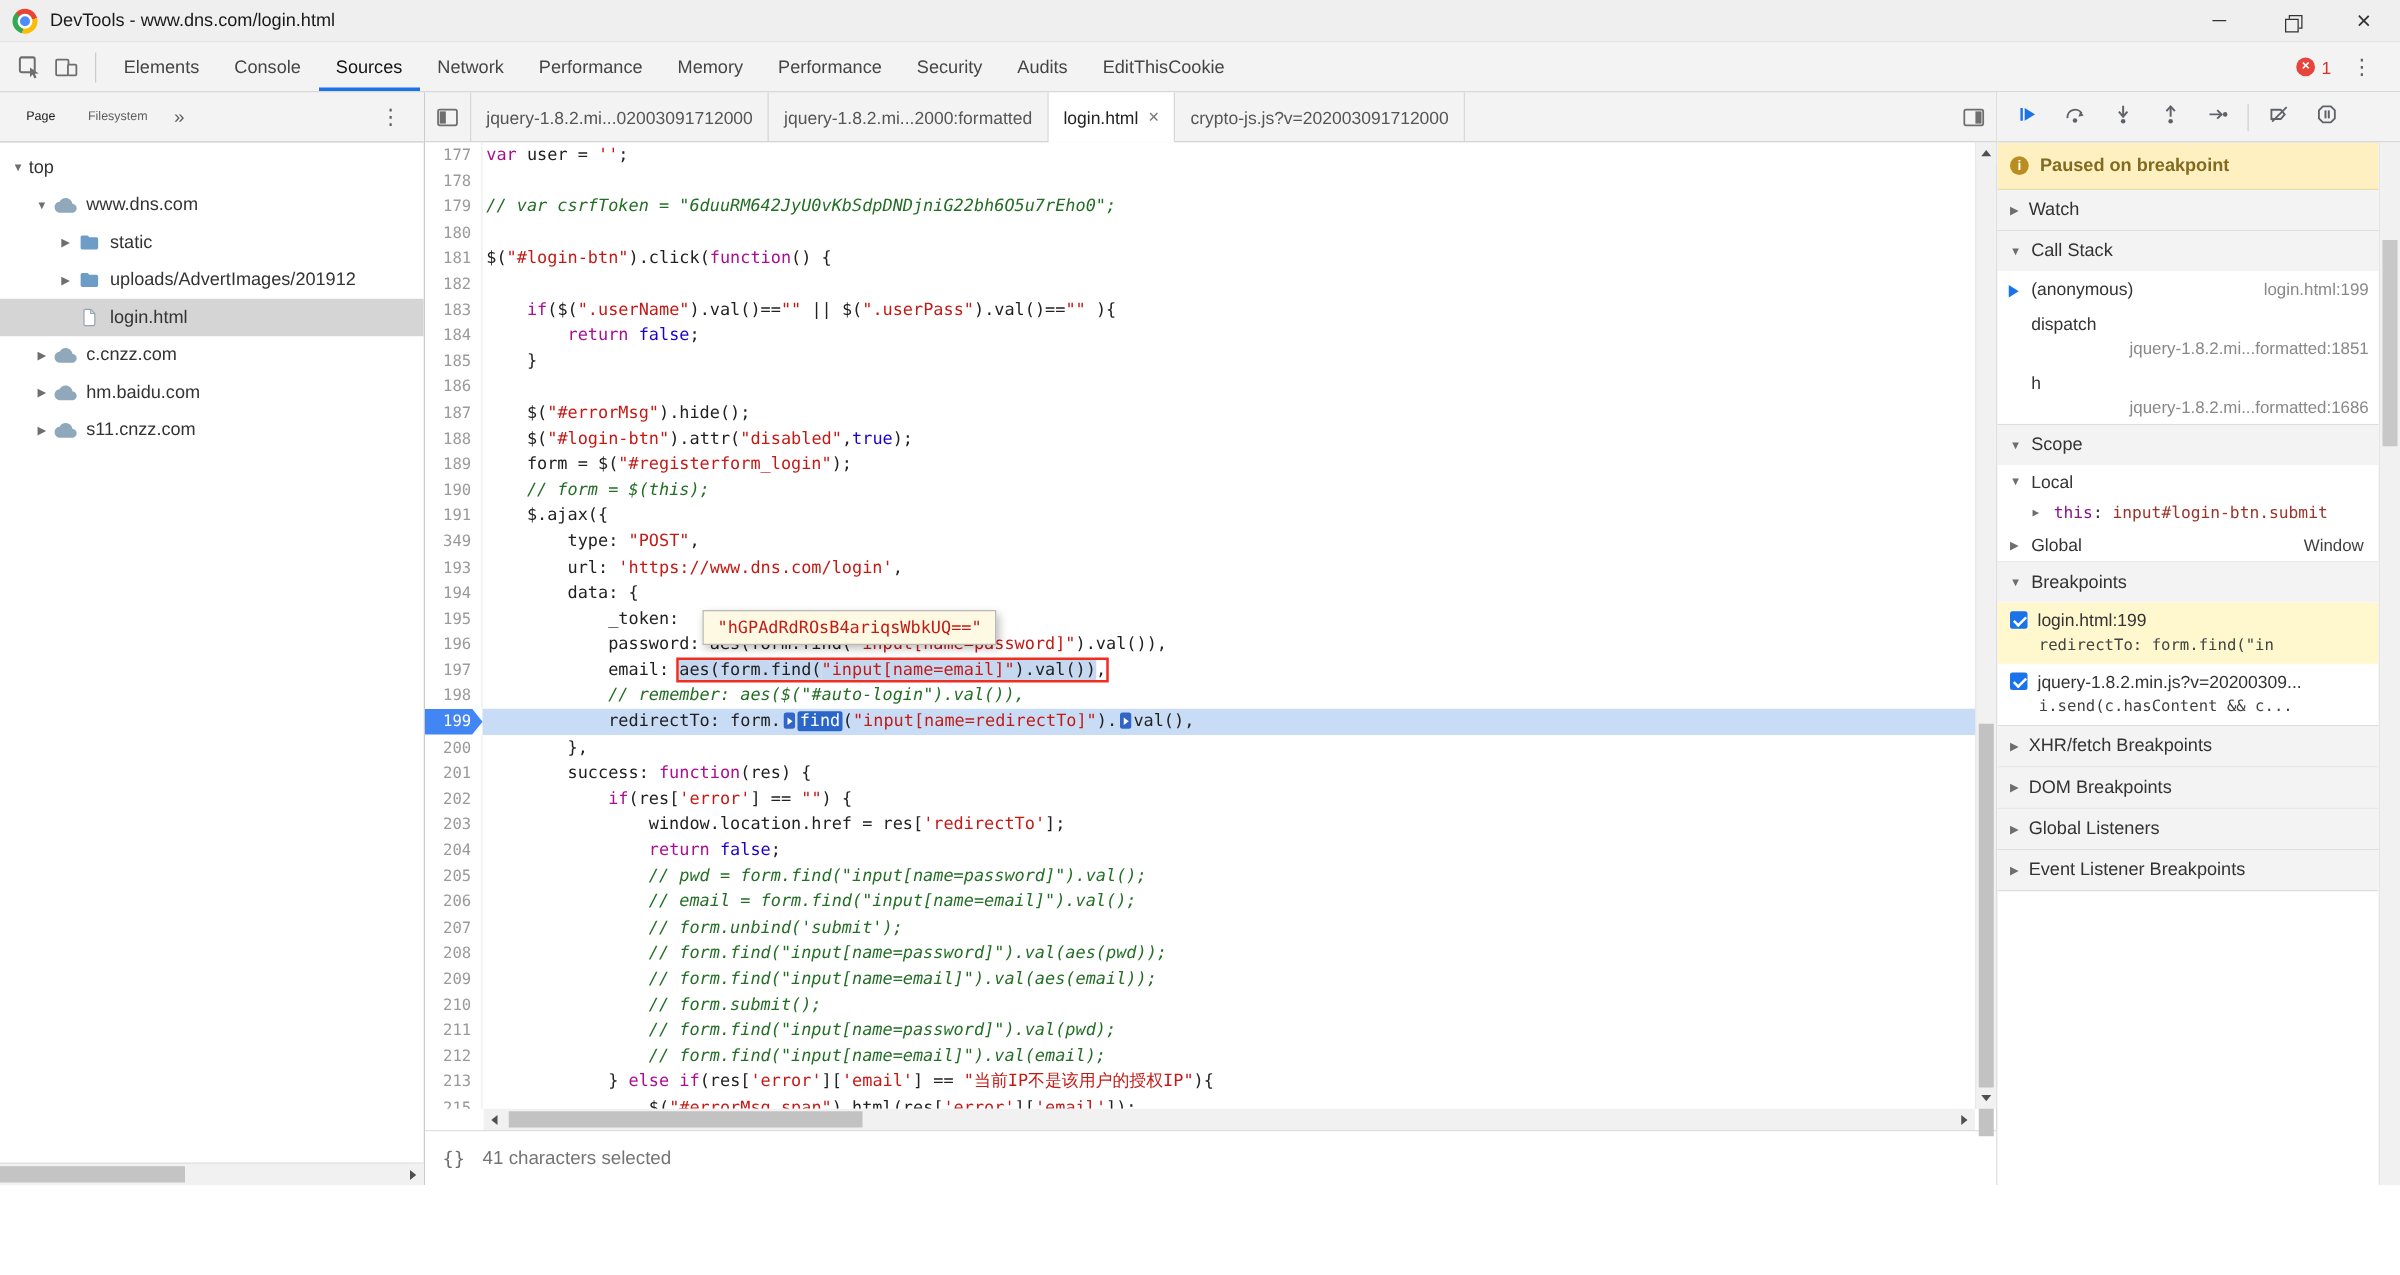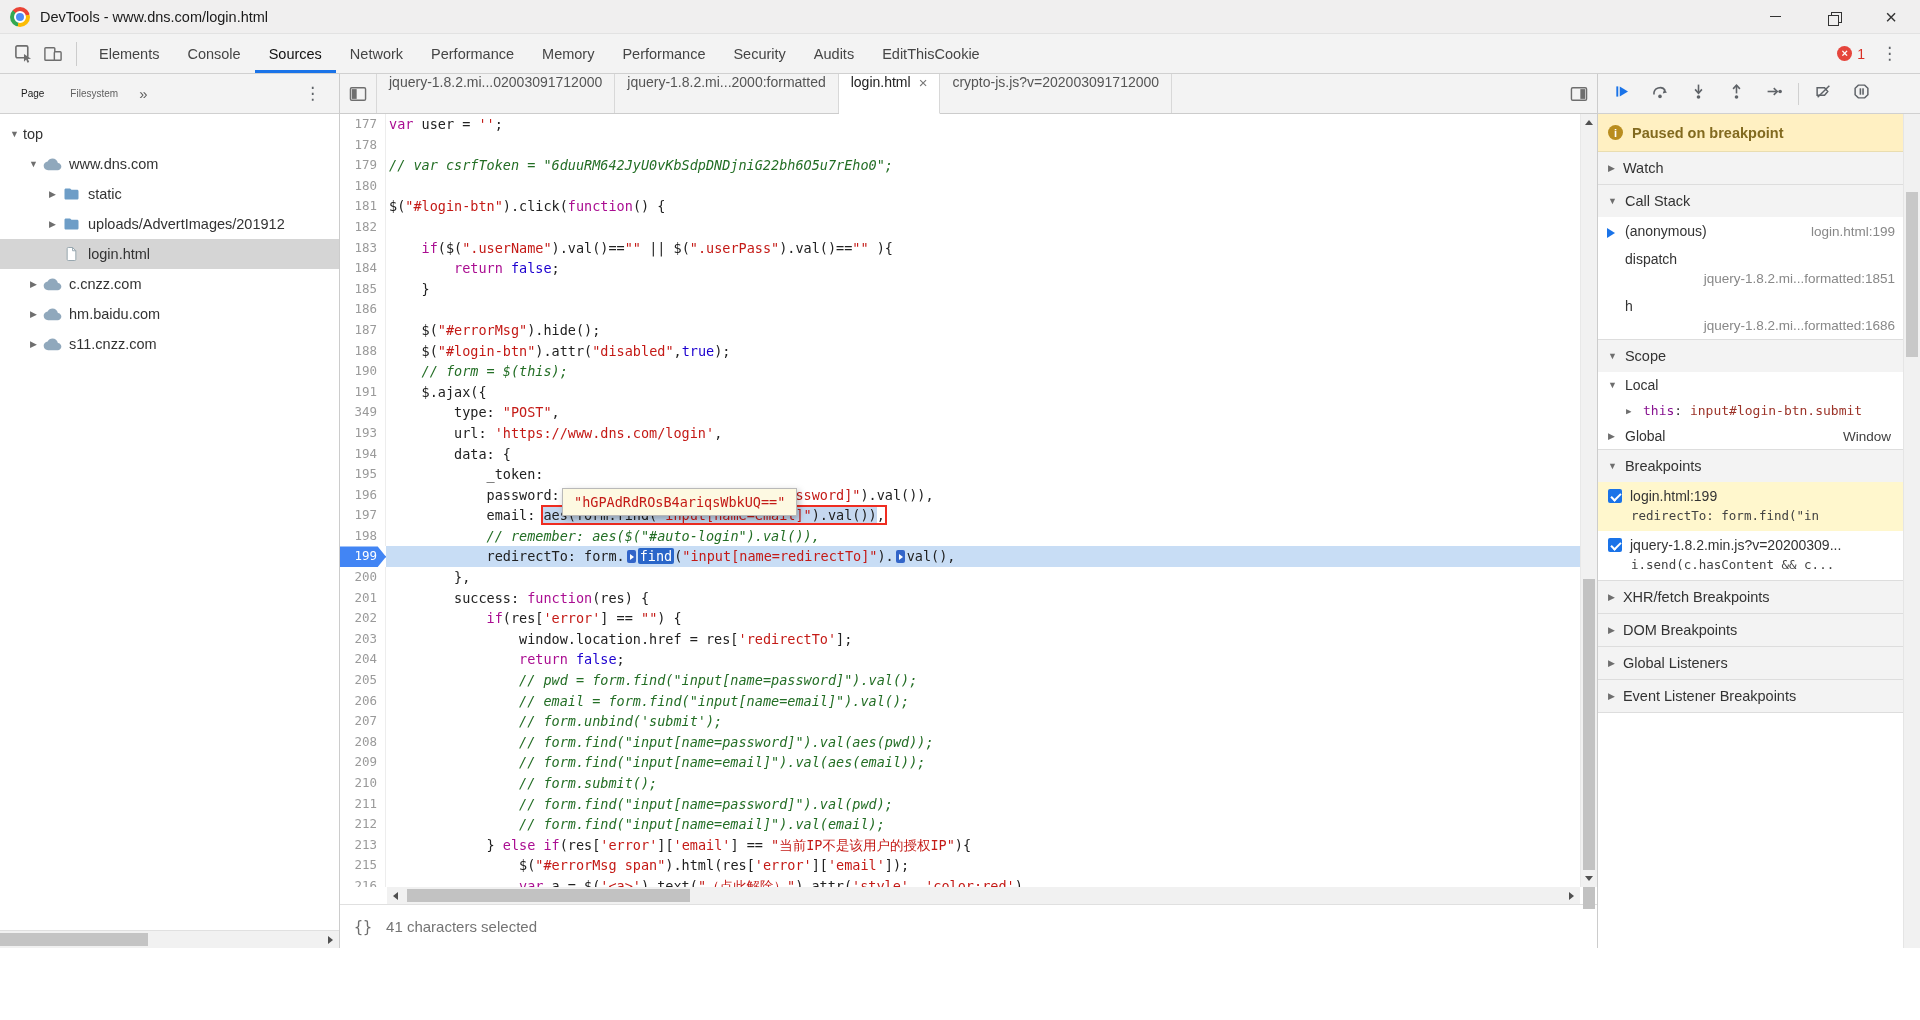--- a/index.html
+++ b/index.html
@@ -54,21 +54,21 @@
   .sb-btn{position:absolute;display:flex;align-items:center;justify-content:center;background:#f1f1f1}
   .tri-up{width:0;height:0;border-left:4px solid transparent;border-right:4px solid transparent;border-bottom:5px solid #505050}
   .tri-down{width:0;height:0;border-left:4px solid transparent;border-right:4px solid transparent;border-top:5px solid #505050}
   .tri-left{width:0;height:0;border-top:4px solid transparent;border-bottom:4px solid transparent;border-right:5px solid #505050}
   .tri-right{width:0;height:0;border-top:4px solid transparent;border-bottom:4px solid transparent;border-left:5px solid #505050}
 
   
   .editor-col{flex:1;display:flex;flex-direction:column;min-width:0;min-height:0;border-right:1px solid #ccc}
   .editor-tabs{height:40px;background:#f3f3f3;border-bottom:1px solid #ccc;display:flex;align-items:stretch;flex:none}
   .pane-toggle{width:36px;display:flex;align-items:center;justify-content:center;flex:none}
-  .etab{display:flex;padding:0 12px;border-right:1px solid #d8d8d8;font-size:14px;color:#555;white-space:nowrap}
+  .etab{display:flex;align-items:center;padding:0 12px;border-right:1px solid #d8d8d8;font-size:14px;color:#555;white-space:nowrap}
   .etab:first-of-type{border-left:1px solid #d8d8d8}
   .etab.active{background:#fff;color:#222;margin-bottom:-1px;border-bottom:1px solid #fff}
   .etab-close{margin-left:8px;color:#777;font-size:15px}
   .etab-spacer{flex:1}
 
   .editor-body{flex:1;display:flex;min-height:0;position:relative}
   .code-area{flex:1;overflow:hidden;position:relative;background:#fff}
   .line{display:flex;height:20.6px;line-height:20.6px;font-family:"DejaVu Sans Mono","Liberation Mono",monospace;font-size:13.5px;white-space:pre}
   .gutter{width:46px;flex:none;text-align:right;padding-right:8px;color:#9a9a9a;font-size:12.5px;border-right:1px solid #ededed;background:#fff}
   .gutter.bp{background:#4285f4;color:#fff;border-right-color:#4285f4;clip-path:polygon(0 0,82% 0,100% 50%,82% 100%,0 100%)}
@@ -306,20 +306,21 @@
               <div class="line"><div class="gutter">179</div><div class="code"><span class="tk-c">// var csrfToken = "6duuRM642JyU0vKbSdpDNDjniG22bh6O5u7rEho0";</span></div></div>
               <div class="line"><div class="gutter">180</div><div class="code"></div></div>
               <div class="line"><div class="gutter">181</div><div class="code"><span class="tk-p">$(</span><span class="tk-s">"#login-btn"</span><span class="tk-p">).click(</span><span class="tk-k">function</span><span class="tk-p">() {</span></div></div>
               <div class="line"><div class="gutter">182</div><div class="code"></div></div>
               <div class="line"><div class="gutter">183</div><div class="code"><span class="tk-p">    </span><span class="tk-k">if</span><span class="tk-p">($(</span><span class="tk-s">".userName"</span><span class="tk-p">).val()==</span><span class="tk-s">""</span><span class="tk-p"> || $(</span><span class="tk-s">".userPass"</span><span class="tk-p">).val()==</span><span class="tk-s">""</span><span class="tk-p"> ){</span></div></div>
               <div class="line"><div class="gutter">184</div><div class="code"><span class="tk-p">        </span><span class="tk-k">return</span><span class="tk-p"> </span><span class="tk-a">false</span><span class="tk-p">;</span></div></div>
               <div class="line"><div class="gutter">185</div><div class="code"><span class="tk-p">    }</span></div></div>
               <div class="line"><div class="gutter">186</div><div class="code"></div></div>
               <div class="line"><div class="gutter">187</div><div class="code"><span class="tk-p">    $(</span><span class="tk-s">"#errorMsg"</span><span class="tk-p">).hide();</span></div></div>
               <div class="line"><div class="gutter">188</div><div class="code"><span class="tk-p">    $(</span><span class="tk-s">"#login-btn"</span><span class="tk-p">).attr(</span><span class="tk-s">"disabled"</span><span class="tk-p">,</span><span class="tk-a">true</span><span class="tk-p">);</span></div></div>
+              <div class="line"><div class="gutter">189</div><div class="code"><span class="tk-p">    form = $(</span><span class="tk-s">"#registerform_login"</span><span class="tk-p">);</span></div></div>
               <div class="line"><div class="gutter">190</div><div class="code"><span class="tk-p">    </span><span class="tk-c">// form = $(this);</span></div></div>
               <div class="line"><div class="gutter">191</div><div class="code"><span class="tk-p">    $.ajax({</span></div></div>
               <div class="line"><div class="gutter">349</div><div class="code"><span class="tk-p">        type: </span><span class="tk-s">"POST"</span><span class="tk-p">,</span></div></div>
               <div class="line"><div class="gutter">193</div><div class="code"><span class="tk-p">        url: </span><span class="tk-s">'https://www.dns.com/login'</span><span class="tk-p">,</span></div></div>
               <div class="line"><div class="gutter">194</div><div class="code"><span class="tk-p">        data: {</span></div></div>
               <div class="line"><div class="gutter">195</div><div class="code"><span class="tk-p">            _token: </span></div></div>
               <div class="line"><div class="gutter">196</div><div class="code"><span class="tk-p">            password: aes(form.find(</span><span class="tk-s">"input[name=password]"</span><span class="tk-p">).val()),</span></div></div>
               <div class="line"><div class="gutter">197</div><div class="code"><span class="tk-p">            email: </span><span class="red-box"><span class="tk-p sel">aes(form.find(</span><span class="tk-s sel">"input[name=email]"</span><span class="tk-p sel">).val())</span><span class="tk-p">,</span></span></div></div>
               <div class="line"><div class="gutter">198</div><div class="code"><span class="tk-p">            </span><span class="tk-c">// remember: aes($("#auto-login").val()),</span></div></div>
               <div class="line exec"><div class="gutter bp">199</div><div class="code"><span class="tk-p">            redirectTo: form.</span><span class="step-marker"></span><span class="tk-x">find</span><span class="tk-p">(</span><span class="tk-s">"input[name=redirectTo]"</span><span class="tk-p">).</span><span class="step-marker"></span><span class="tk-p">val(),</span></div></div>

